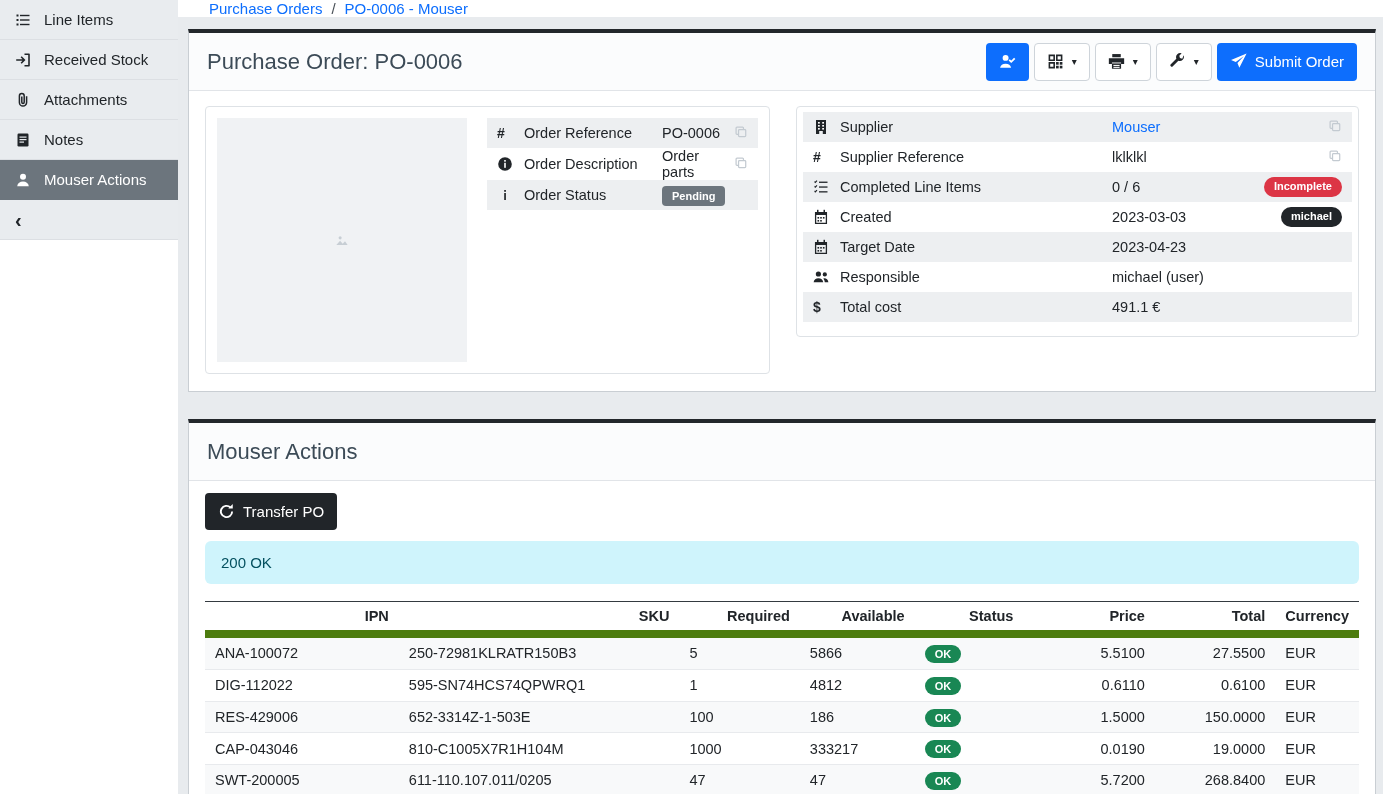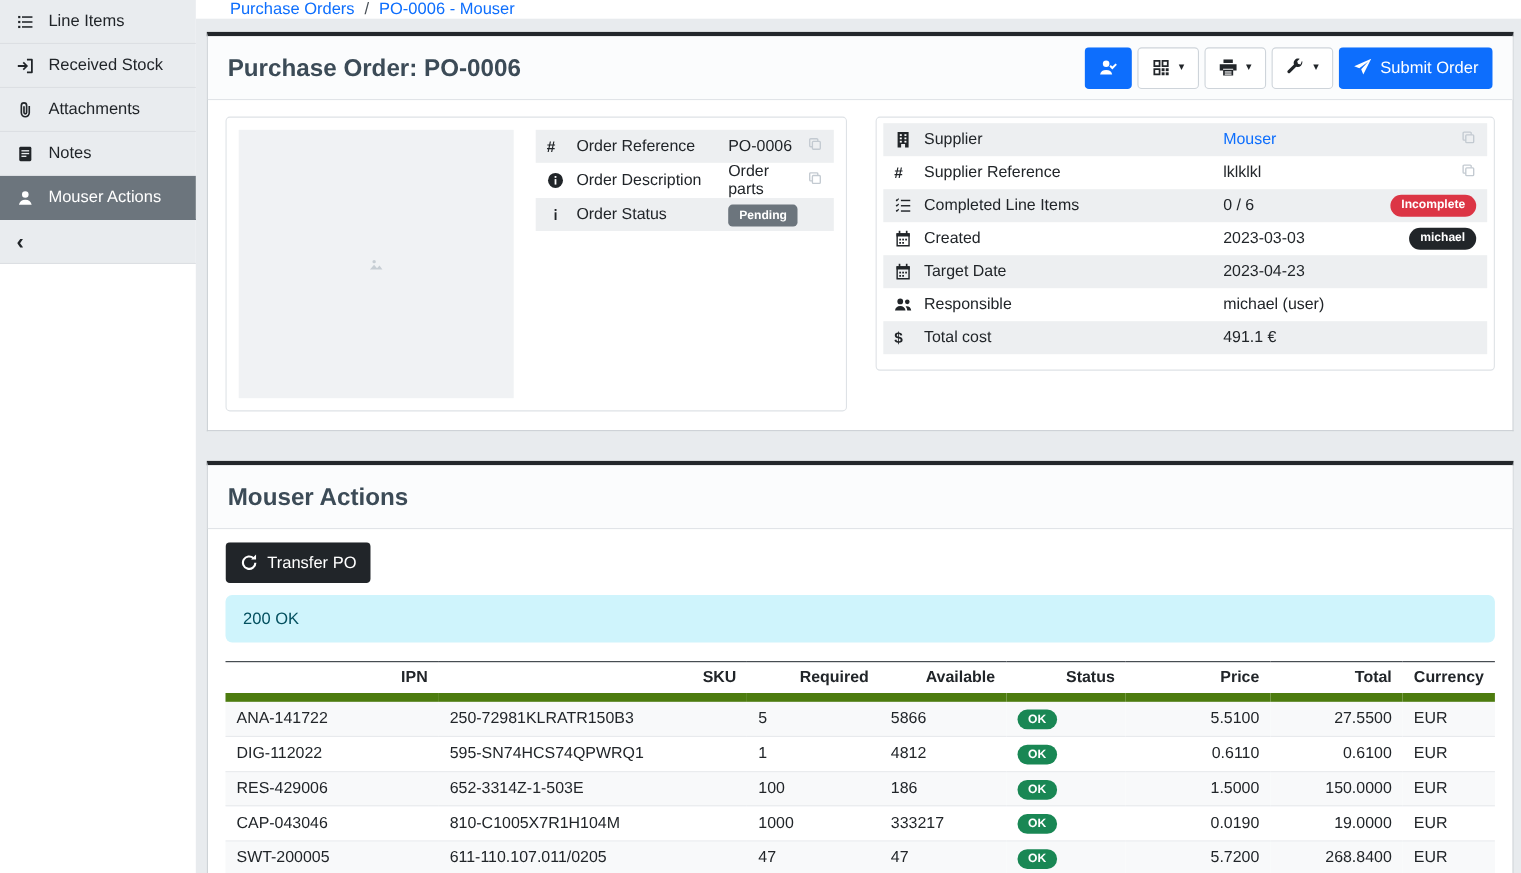--- a/index.html
+++ b/index.html
@@ -36,21 +36,21 @@
 
   .panel {
     background:#fff; border:1px solid #c9ced3; border-top:4px solid #23272b;
     margin:0 7px 15px 10px;
   }
   .panel-header {
     display:flex; align-items:center; justify-content:space-between;
     background:#fbfcfd; border-bottom:1px solid #e1e4e8;
     padding:9px 18px; min-height:58px;
   }
-  .panel-title { margin:0; font-size:22px; font-weight:700; color:#3c4b57; }
+  .panel-title { margin:0; font-size:22px; font-weight:400; color:#3c4b57; }
 
   .toolbar { display:flex; gap:5px; align-items:center; }
   .btn {
     display:inline-flex; align-items:center; gap:8px; height:38px;
     padding:0 12px; border-radius:4px; font-size:15px;
     border:1px solid transparent; cursor:pointer; font-family:inherit;
     background:none; white-space:nowrap;
   }
   .btn .icon svg { width:17px; height:17px; }
   .btn-primary { background:var(--primary); color:#fff; }
@@ -467,21 +467,21 @@
                 <th>Required</th>
                 <th>Available</th>
                 <th>Status</th>
                 <th class="t-right">Price</th>
                 <th class="t-right">Total</th>
                 <th>Currency</th>
               </tr>
             </thead>
           <tbody id="t-body">
               <tr>
-                <td>ANA-141722</td>
+                <td>ANA-100072</td>
                 <td>250-72981KLRATR150B3</td>
                 <td>5</td>
                 <td>5866</td>
                 <td><span class="badge" style="background: rgb(25, 135, 84);">OK</span></td>
                 <td class="t-right">5.5100</td>
                 <td class="t-right">27.5500</td>
                 <td>EUR</td>
               </tr>
               <tr>
                 <td>DIG-112022</td>

